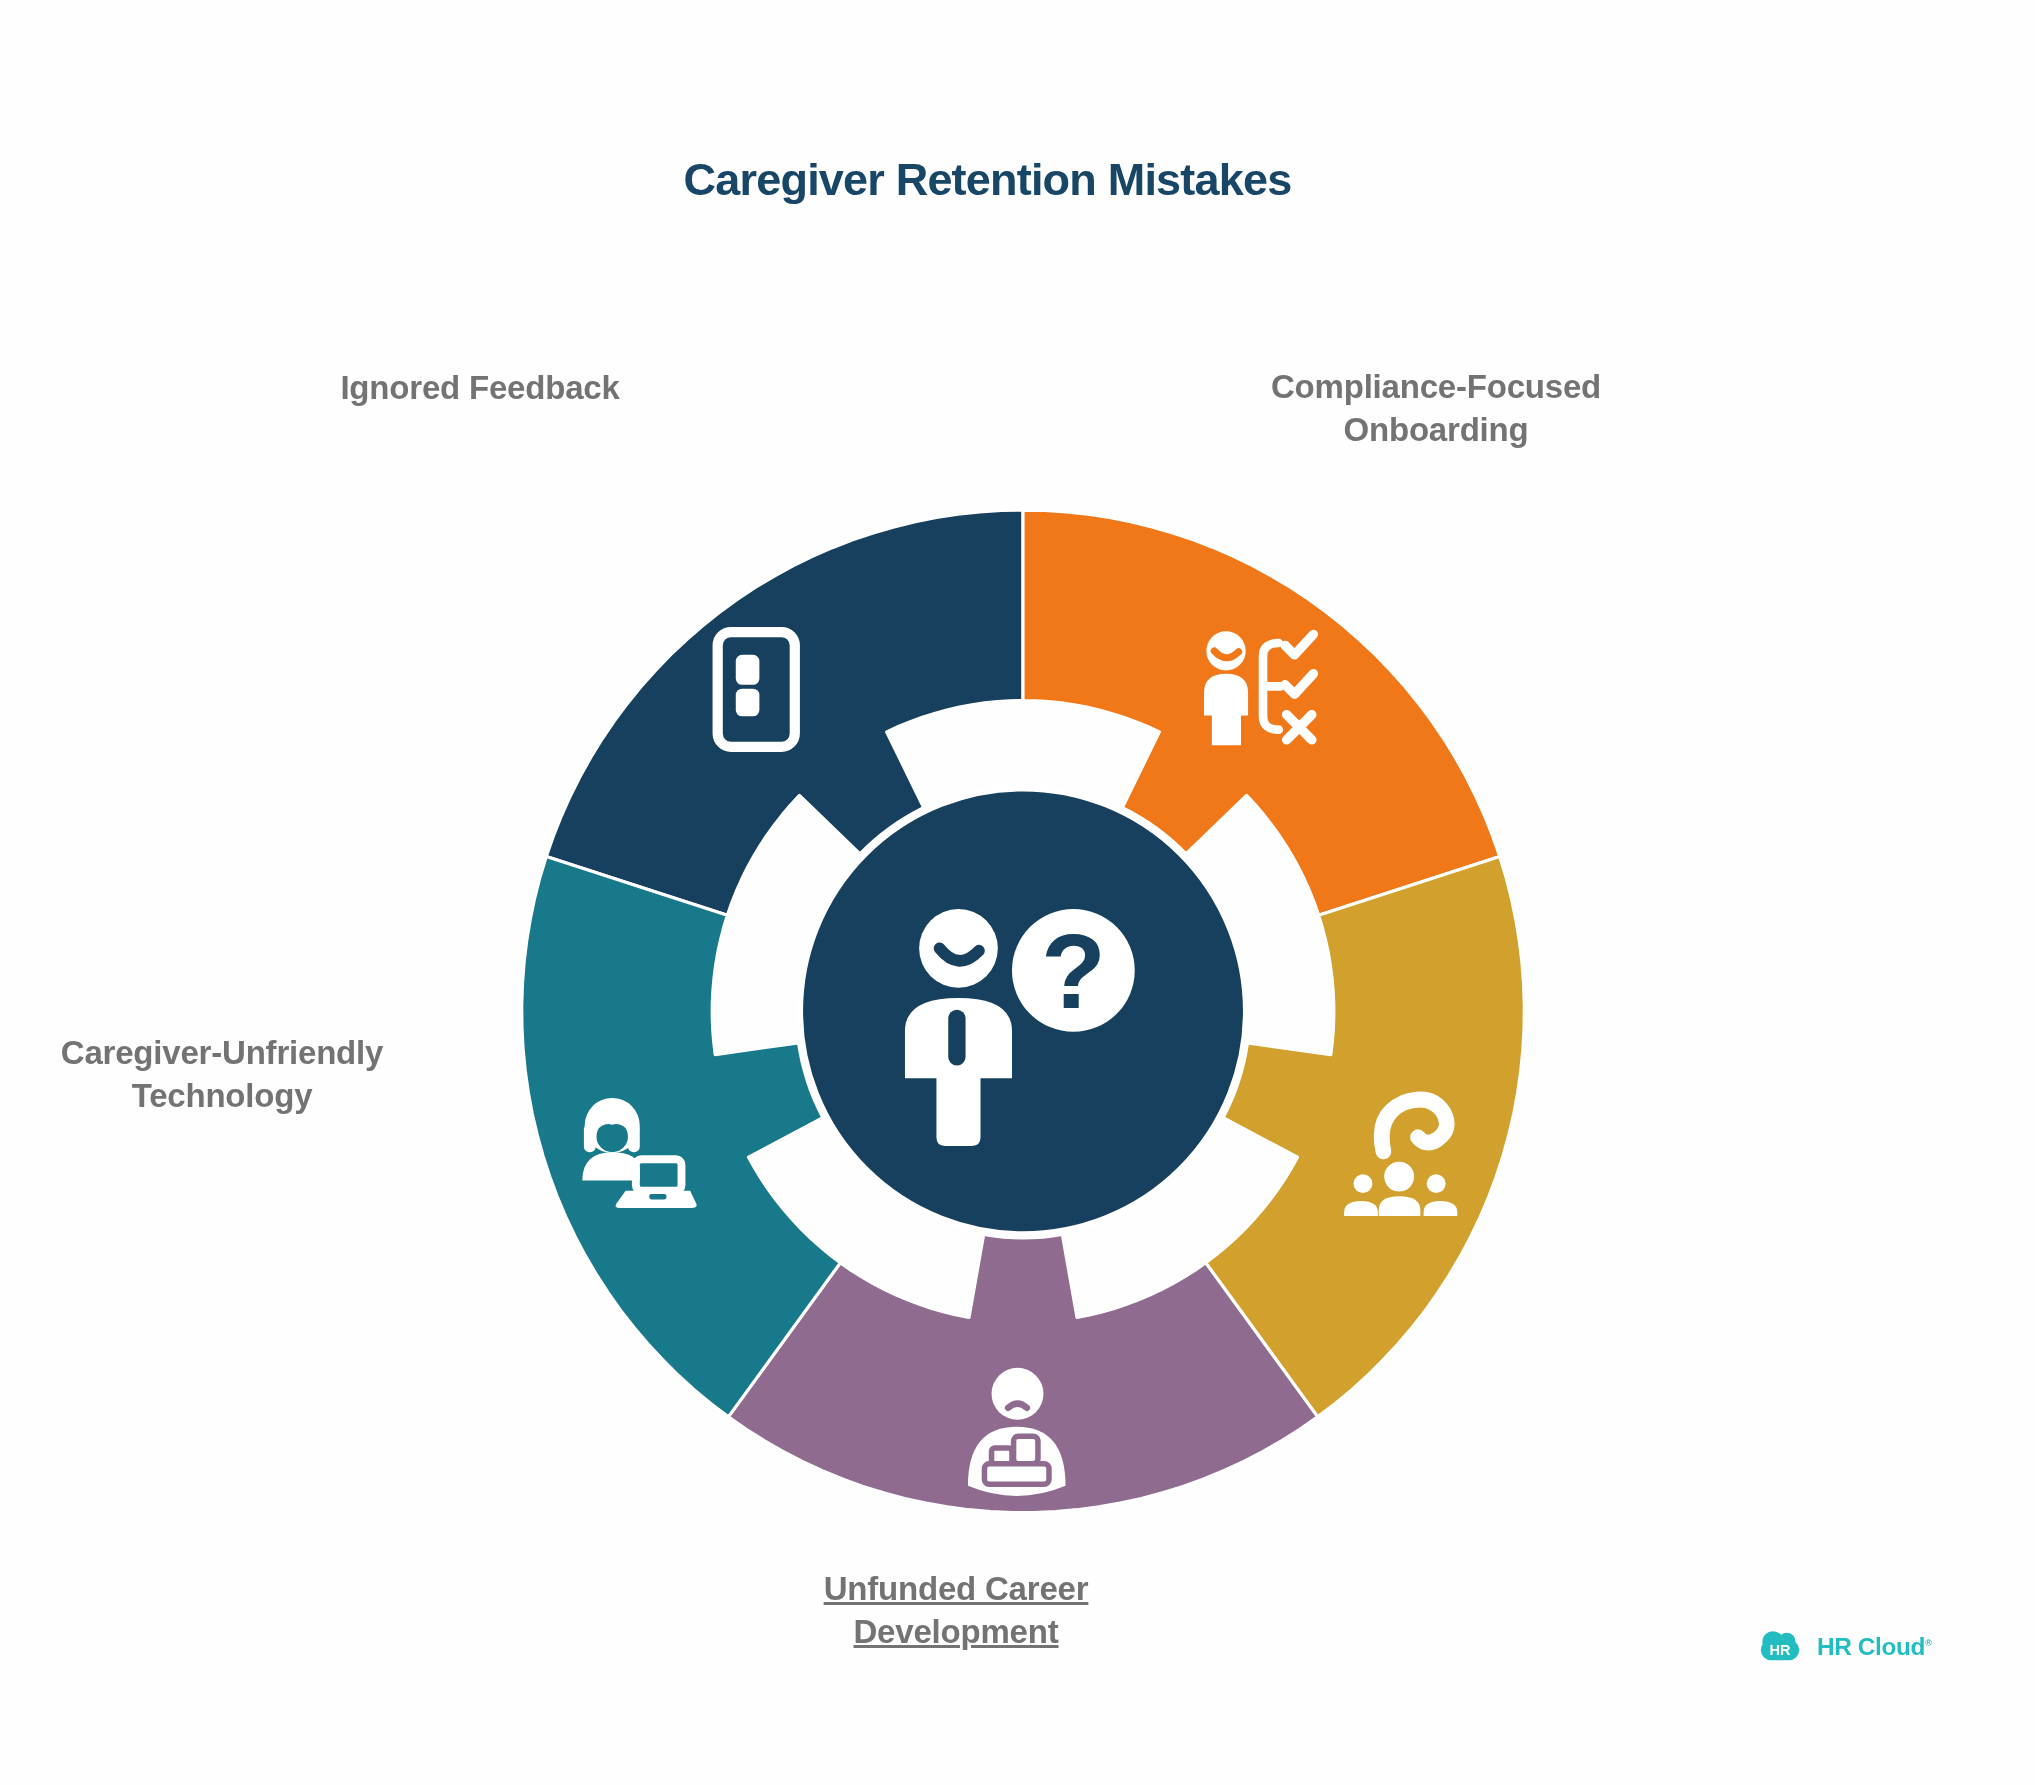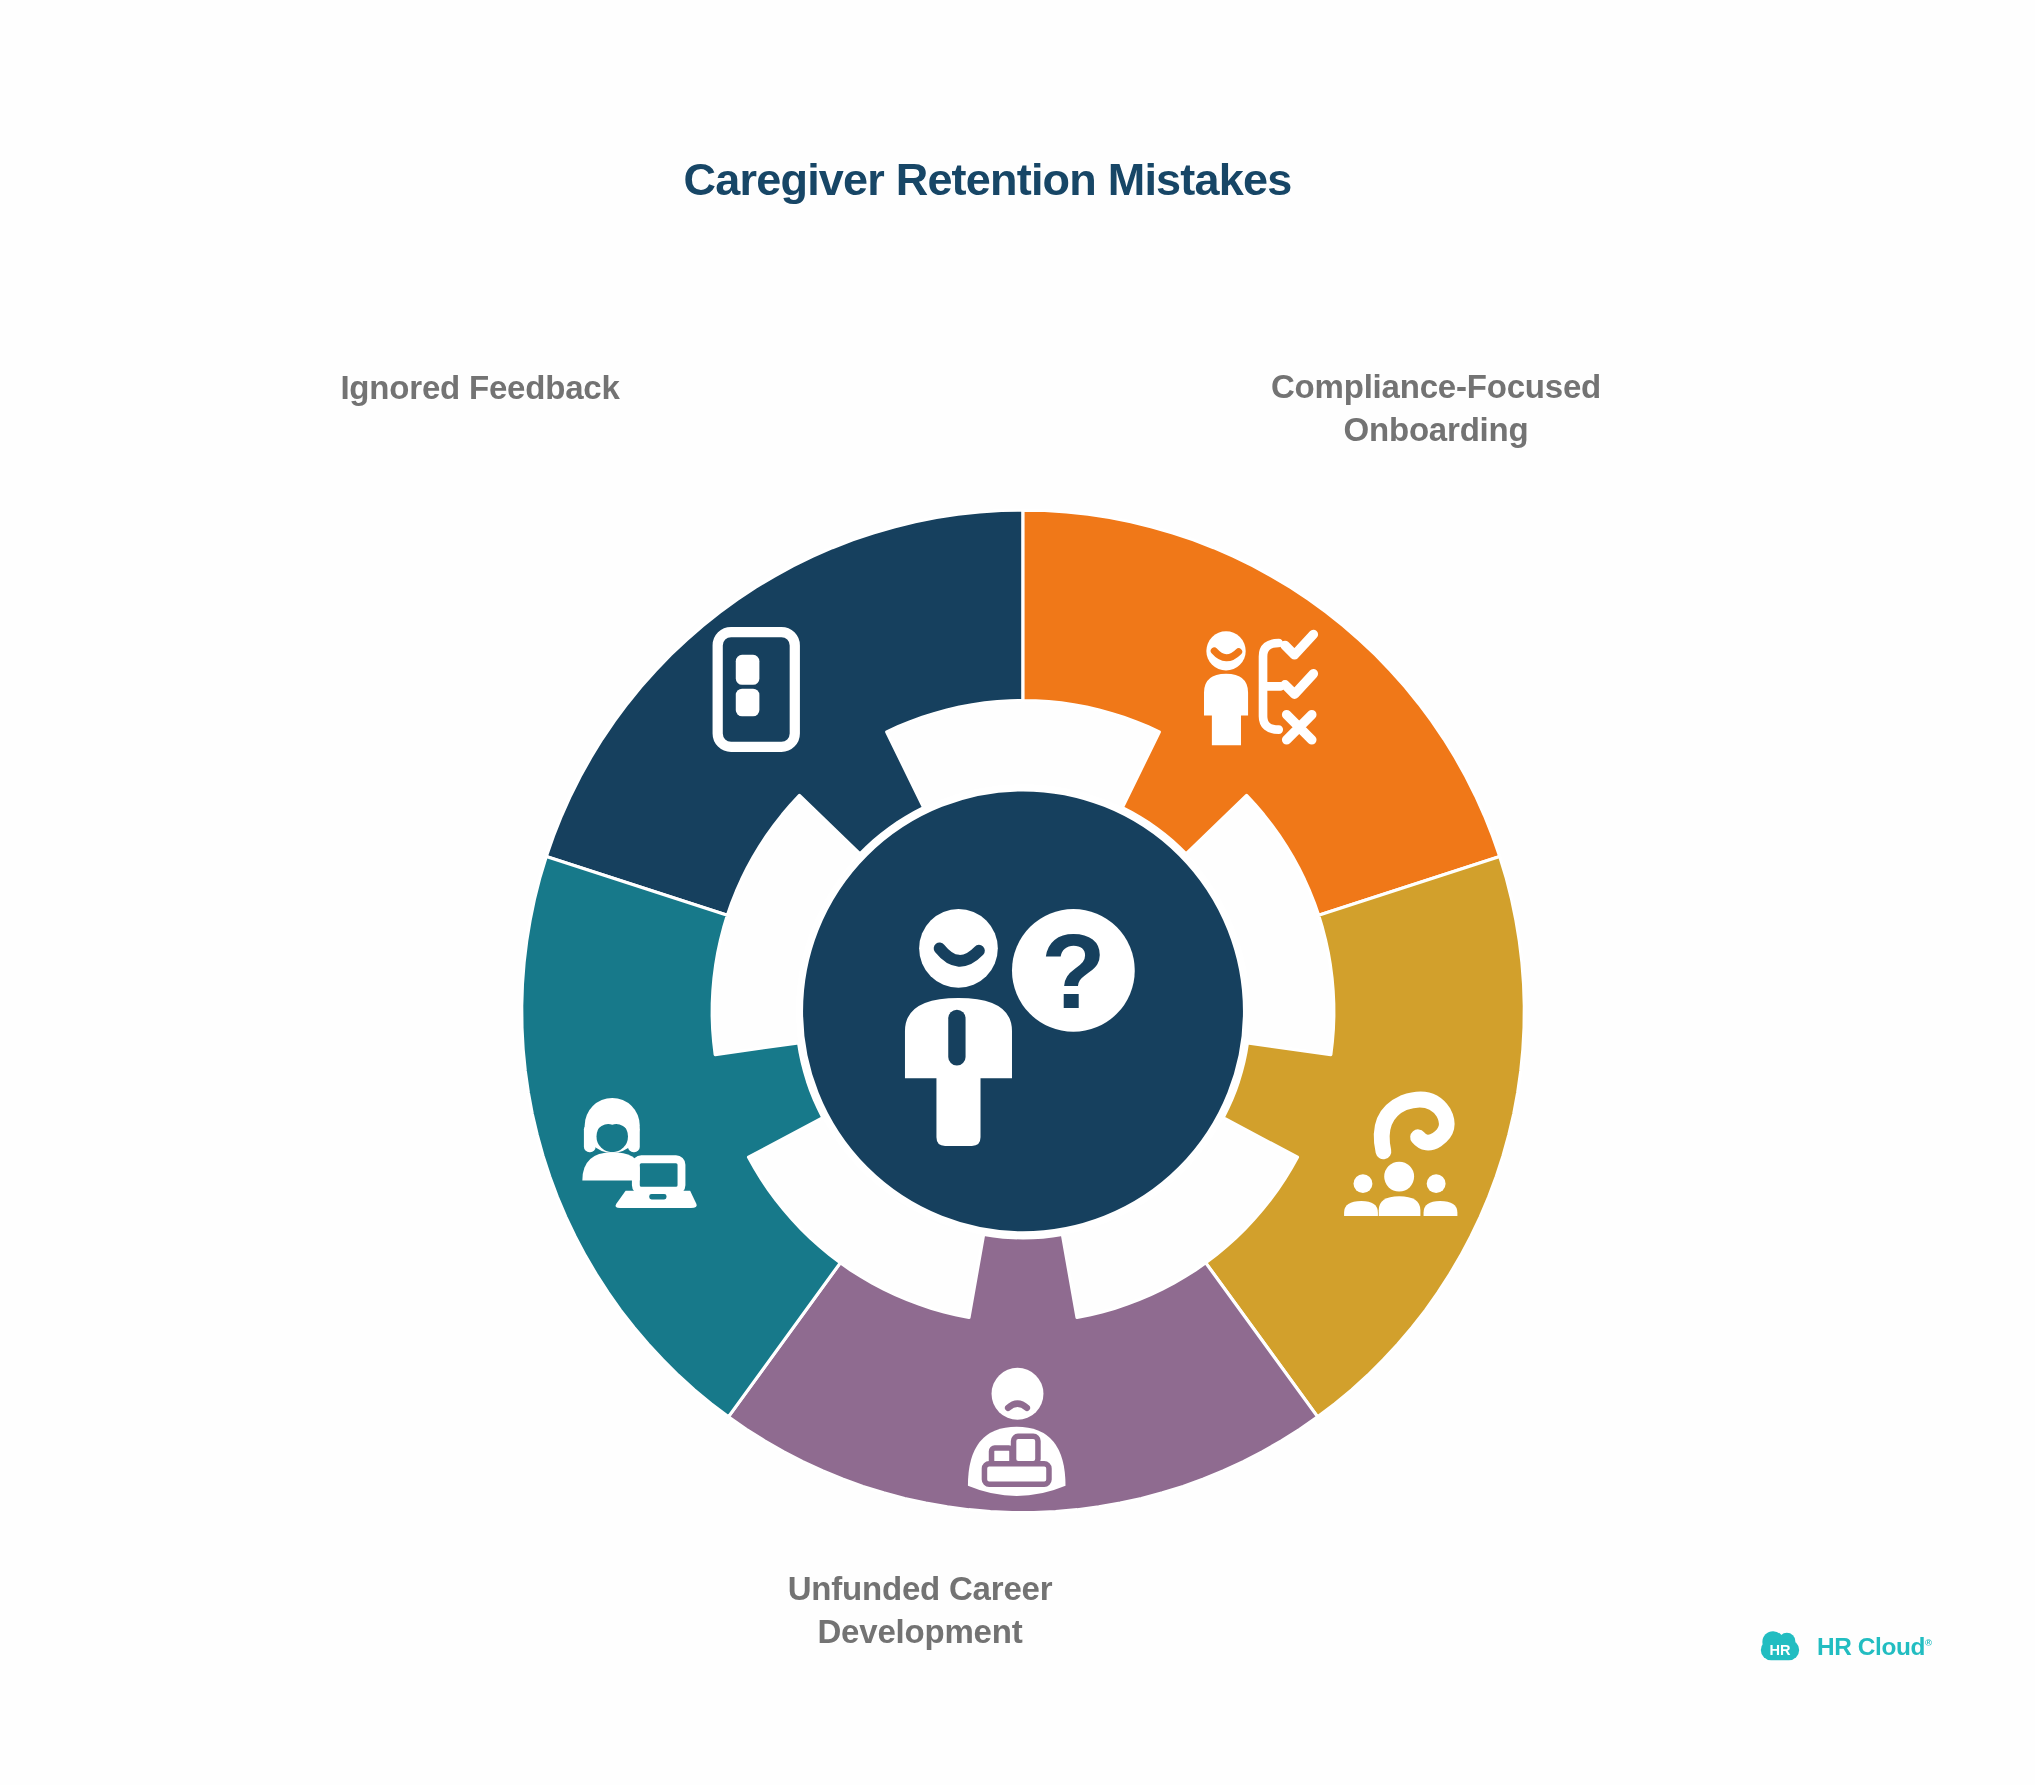--- a/index.html
+++ b/index.html
@@ -7,21 +7,21 @@
           font-family:"Liberation Sans",sans-serif;}
   .title{position:absolute;left:0;right:0;top:154px;margin:0;text-align:center;
          font-size:45px;font-weight:bold;letter-spacing:-0.8px;color:#174666;}
   #wheel{position:absolute;left:0;top:0;}
   .seg-label{position:absolute;transform:translate(-50%,-50%);color:#737373;
              font-size:33px;font-weight:bold;line-height:43px;letter-spacing:-0.2px;
              white-space:pre-line;text-align:center;}
   #lbl-0{left:480px;top:387px;}
   #lbl-1{left:1436px;top:408px;}
   #lbl-2{left:1738px;top:1074px;}
-  #lbl-3{left:920px;top:1610px;}
+  #lbl-3{left:956px;top:1610px;text-decoration:underline;}
   #lbl-4{left:222px;top:1074px;}
   .logo{position:absolute;left:1757px;top:1624px;display:flex;align-items:center;gap:14px;}
   .logo .cloud{width:46px;height:38px;display:block;}
   .logo .brand{color:#22BDC1;font-size:24.4px;font-weight:bold;letter-spacing:-0.4px;line-height:38px;}
   .logo .brand sup{font-size:9.4px;vertical-align:super;}
   svg text{font-family:"Liberation Sans",sans-serif;}
 </style>
 </head>
 <body>
 
@@ -97,20 +97,22 @@
       <path d="M -13 43 L 69 43 L 77 60 Q 79 65 70 65 L -20 65 Q -28 65 -25 60 Z"></path>
       <rect x="17" y="47" width="22" height="7" rx="3" fill="#17798A"></rect>
     </g>
   </svg>
 
   <div class="seg-label" id="lbl-0">Ignored Feedback</div>
   <div class="seg-label" id="lbl-1">Compliance-Focused
 Onboarding</div>
   <div class="seg-label" id="lbl-3">Unfunded Career
 Development</div>
+  <div class="seg-label" id="lbl-4">Caregiver-Unfriendly
+Technology</div>
 
   <div class="logo">
     <svg class="cloud" viewBox="0 0 60 48">
       <circle cx="21" cy="20" r="14" fill="#22BDC1"></circle>
       <circle cx="39" cy="19" r="11" fill="#22BDC1"></circle>
       <rect x="5" y="17" width="50" height="27" rx="13.5" fill="#22BDC1"></rect>
       <text x="30" y="37" text-anchor="middle" font-size="19" font-weight="bold" fill="#ffffff">HR</text>
     </svg>
     <div class="brand"><span>HR Cloud</span><sup>®</sup></div>
   </div>

